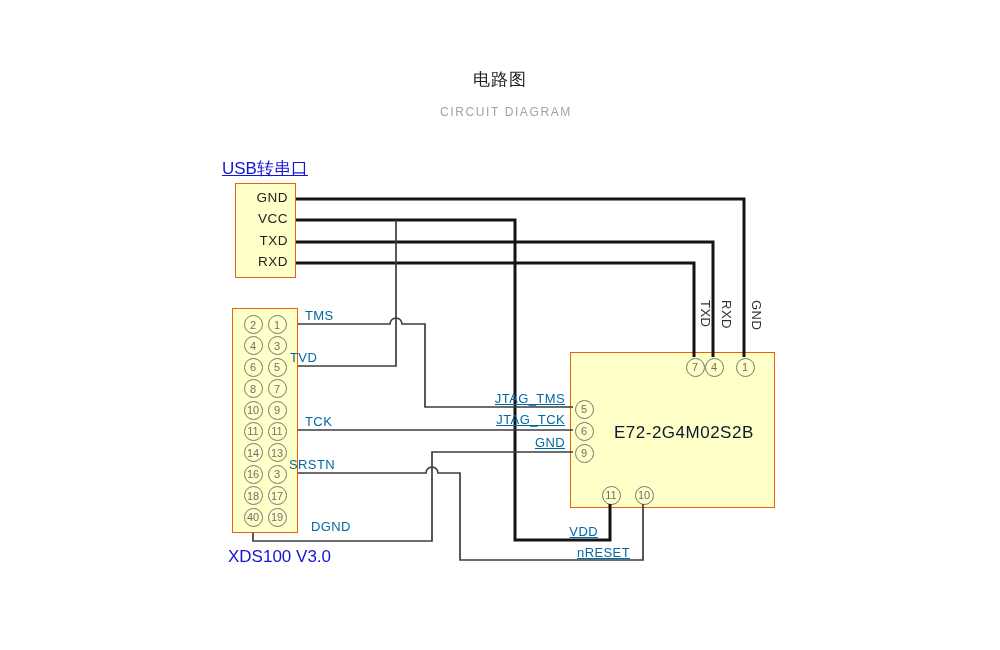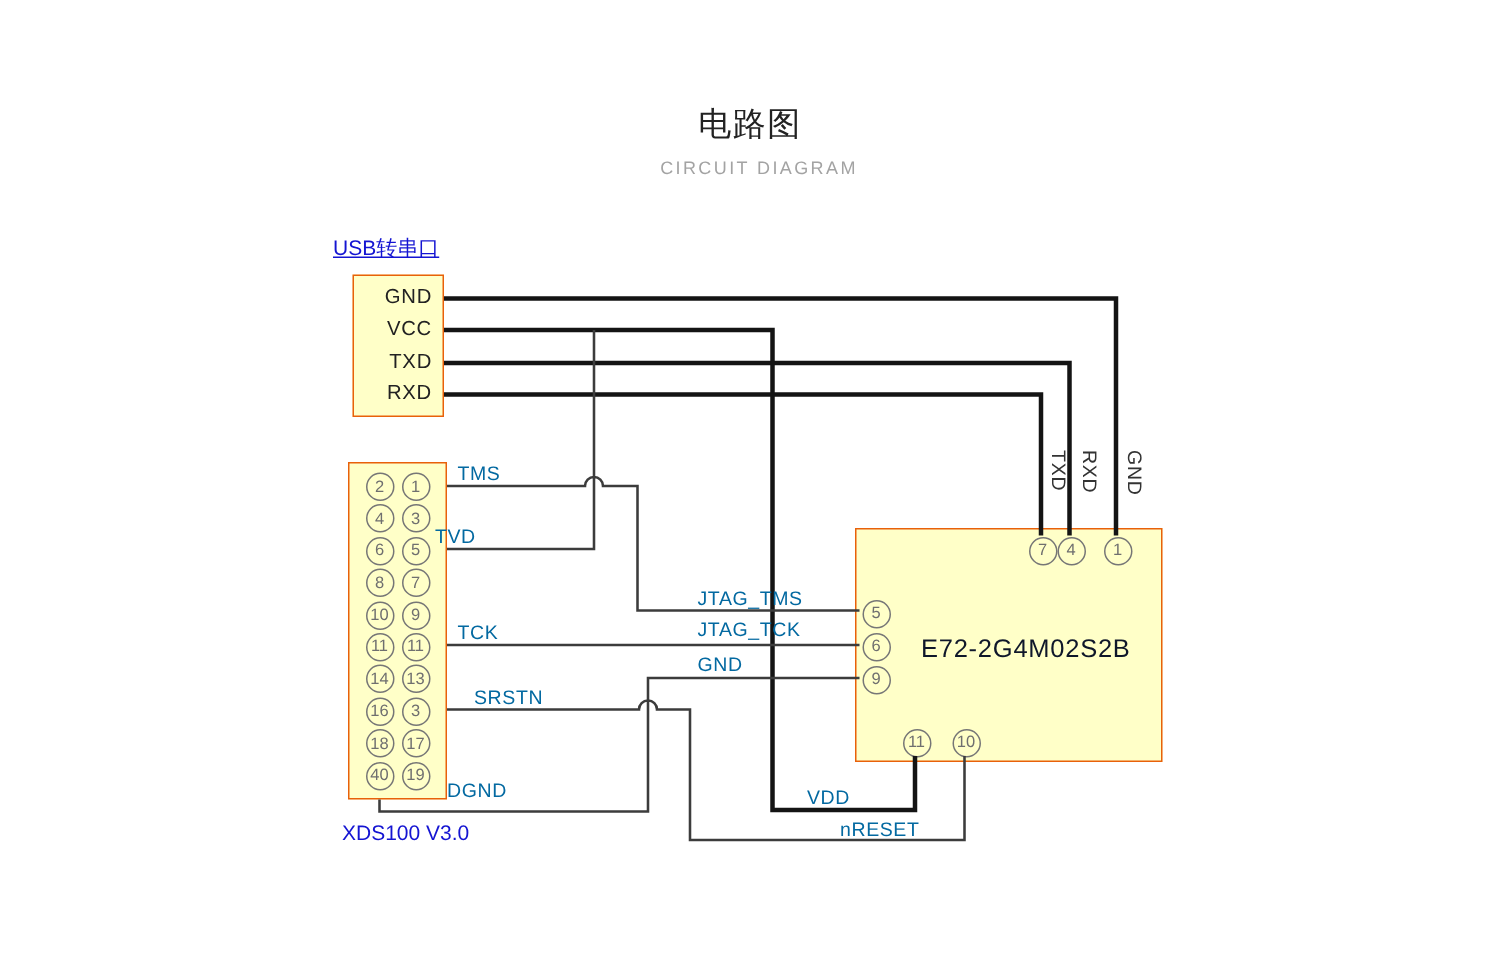--- a/index.html
+++ b/index.html
@@ -3,49 +3,49 @@
 <meta charset="utf-8">
 <style>
   html,body{margin:0;padding:0;}
   body{
     width:1000px;height:650px;background:#ffffff;position:relative;overflow:hidden;
     font-family:"Liberation Sans", sans-serif;
   }
   .abs{position:absolute;}
 
   
-  .page-title{left:0;right:0;top:68px;text-align:center;font-size:22px;color:#222;letter-spacing:1px;}
+  .page-title{left:0;right:0;top:68px;text-align:center;font-size:17px;color:#222;letter-spacing:1px;}
   .page-subtitle{left:12px;right:0;top:105px;text-align:center;font-size:12px;color:#a3a3a3;letter-spacing:1.6px;}
 
   
   .block{background:#FFFFC8;border:1.5px solid #E8610A;box-sizing:border-box;}
   .usb-block{left:235px;top:183px;width:61px;height:95px;}
   .xds-block{left:232px;top:308px;width:66px;height:225px;
     display:grid;grid-template-columns:24px 24px;grid-template-rows:repeat(10,21.4px);
     justify-content:center;align-content:start;padding-top:5px;}
   .e72-block{left:570px;top:352px;width:205px;height:156px;}
 
-  .blue-label{color:#1414D2;font-size:14px;white-space:nowrap;}
+  .blue-label{color:#1414D2;font-size:17px;white-space:nowrap;}
   .usb-title{left:222px;top:157px;text-decoration:underline;}
   .xds-title{left:228px;top:547px;}
   .e72-name{left:614px;top:423px;font-size:17px;color:#0f172a;letter-spacing:.5px;white-space:nowrap;}
 
   
   .usb-pin{position:absolute;right:7px;font-size:13.5px;color:#222;letter-spacing:.5px;}
 
   
   .pin{box-sizing:border-box;width:19px;height:19px;border:1.5px solid #767676;border-radius:50%;
     color:#6f6f6f;font-size:11px;display:flex;align-items:center;justify-content:center;
     background:transparent;}
   .xds-block .pin{margin:1px auto 0 auto;}
   .e72-pin{position:absolute;}
 
   
   .wlabel{font-size:13px;color:#0369a1;white-space:nowrap;letter-spacing:.4px;}
-  .wlabel-r{}
+  .wlabel-r{text-align:right;text-decoration:underline;}
   .vlabel{font-size:13px;color:#333;writing-mode:vertical-rl;white-space:nowrap;letter-spacing:.5px;}
 
   svg.wires{position:absolute;left:0;top:0;pointer-events:none;}
 </style>
 </head>
 <body>
 
 <div class="abs page-title">电路图</div>
 <div class="abs page-subtitle">CIRCUIT DIAGRAM</div>
 
@@ -105,22 +105,22 @@
     <path d="M298,366 H396 V220"></path>
     <path d="M298,430 H573"></path>
     <path d="M253,533 V541 H432 V452 H573"></path>
     <path d="M298,473 H426 A6,6 0 0 1 438,473 H460 V560 H643 V504"></path>
   </g>
 </svg>
 
 <div class="abs wlabel" style="left:305px;top:308px">TMS</div>
 <div class="abs wlabel" style="left:290px;top:350px">TVD</div>
 <div class="abs wlabel" style="left:305px;top:414px">TCK</div>
-<div class="abs wlabel" style="left:316px;top:457px">SRSTN</div>
-<div class="abs wlabel" style="left:298px;top:519px">DGND</div>
+<div class="abs wlabel" style="left:289px;top:457px">SRSTN</div>
+<div class="abs wlabel" style="left:311px;top:519px">DGND</div>
 
 <div class="abs wlabel wlabel-r" style="left:465px;top:391px;width:100px">JTAG_TMS</div>
 <div class="abs wlabel wlabel-r" style="left:465px;top:412px;width:100px">JTAG_TCK</div>
 <div class="abs wlabel wlabel-r" style="left:465px;top:435px;width:100px">GND</div>
 
 <div class="abs wlabel wlabel-r" style="left:538px;top:524px;width:60px">VDD</div>
 <div class="abs wlabel wlabel-r" style="left:560px;top:545px;width:70px">nRESET</div>
 
 <div class="abs vlabel" style="left:698px;top:300px">TXD</div>
 <div class="abs vlabel" style="left:719px;top:300px">RXD</div>

